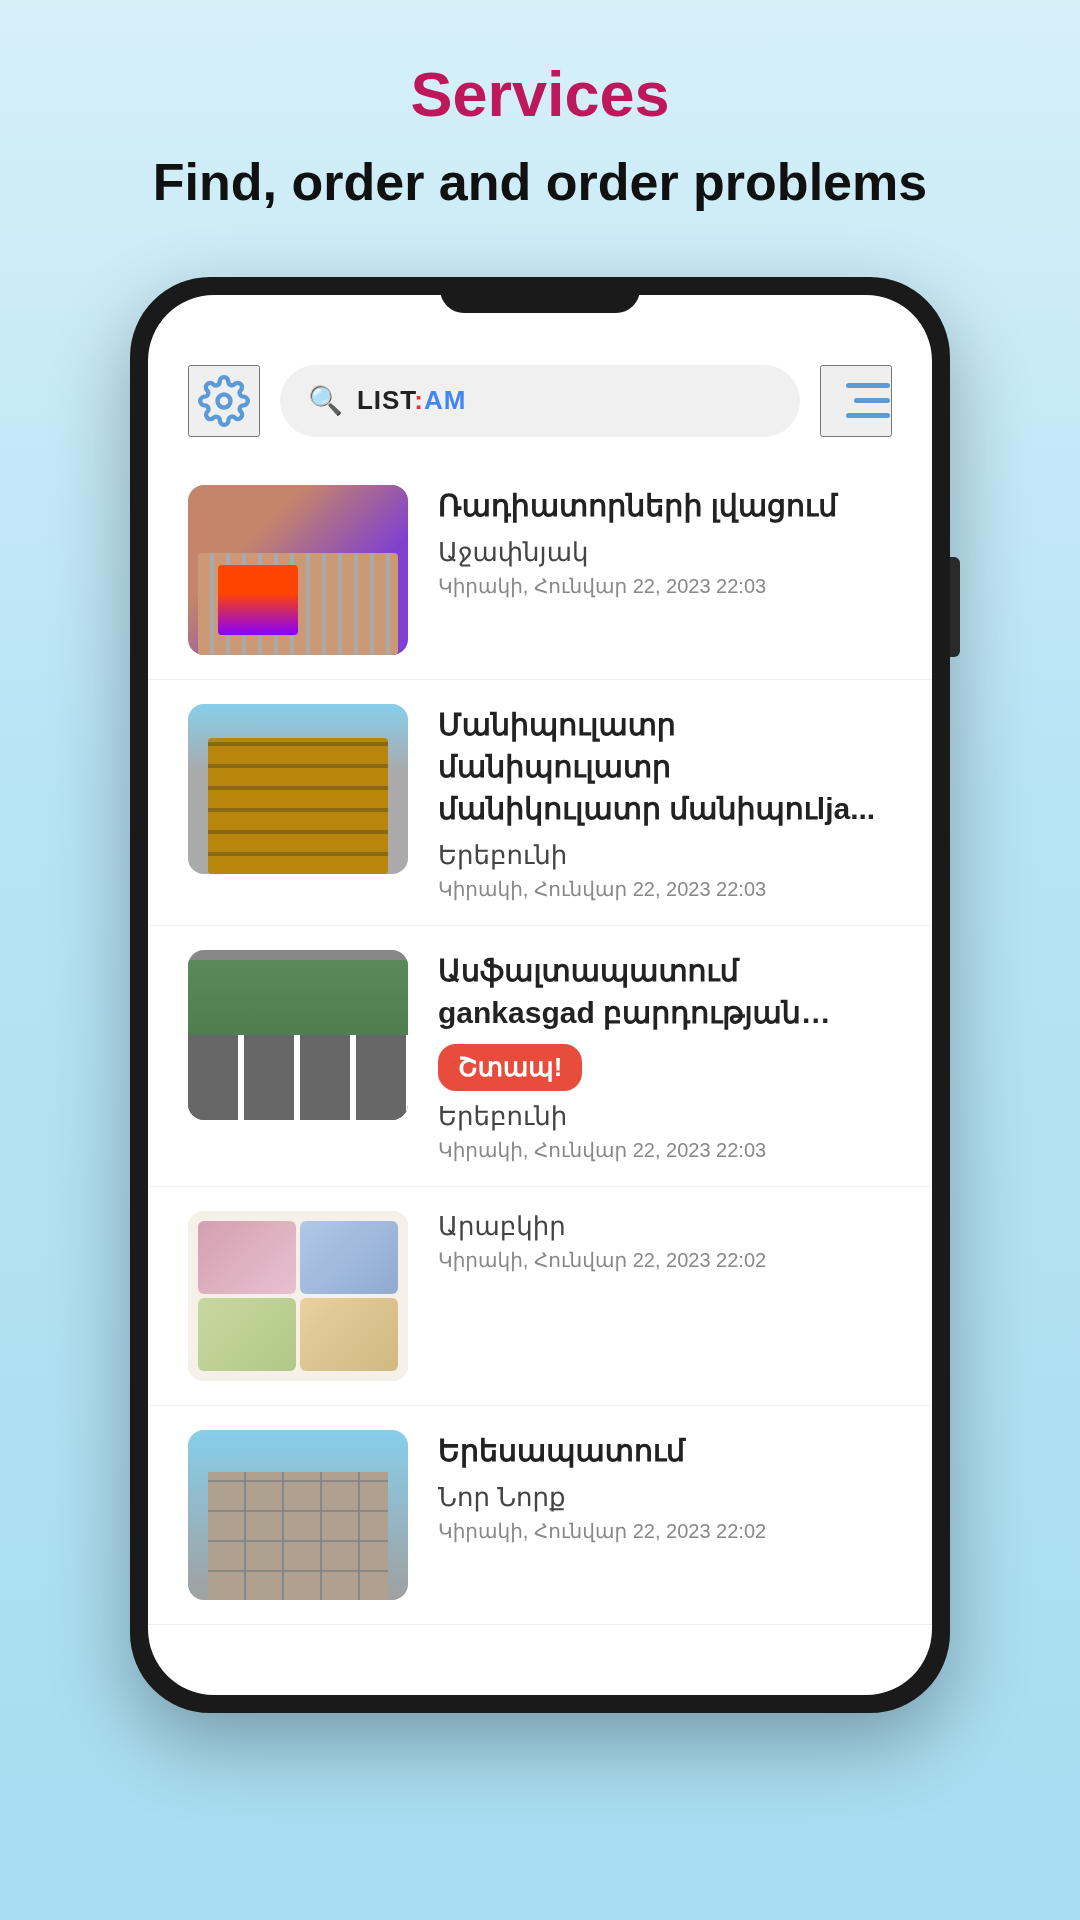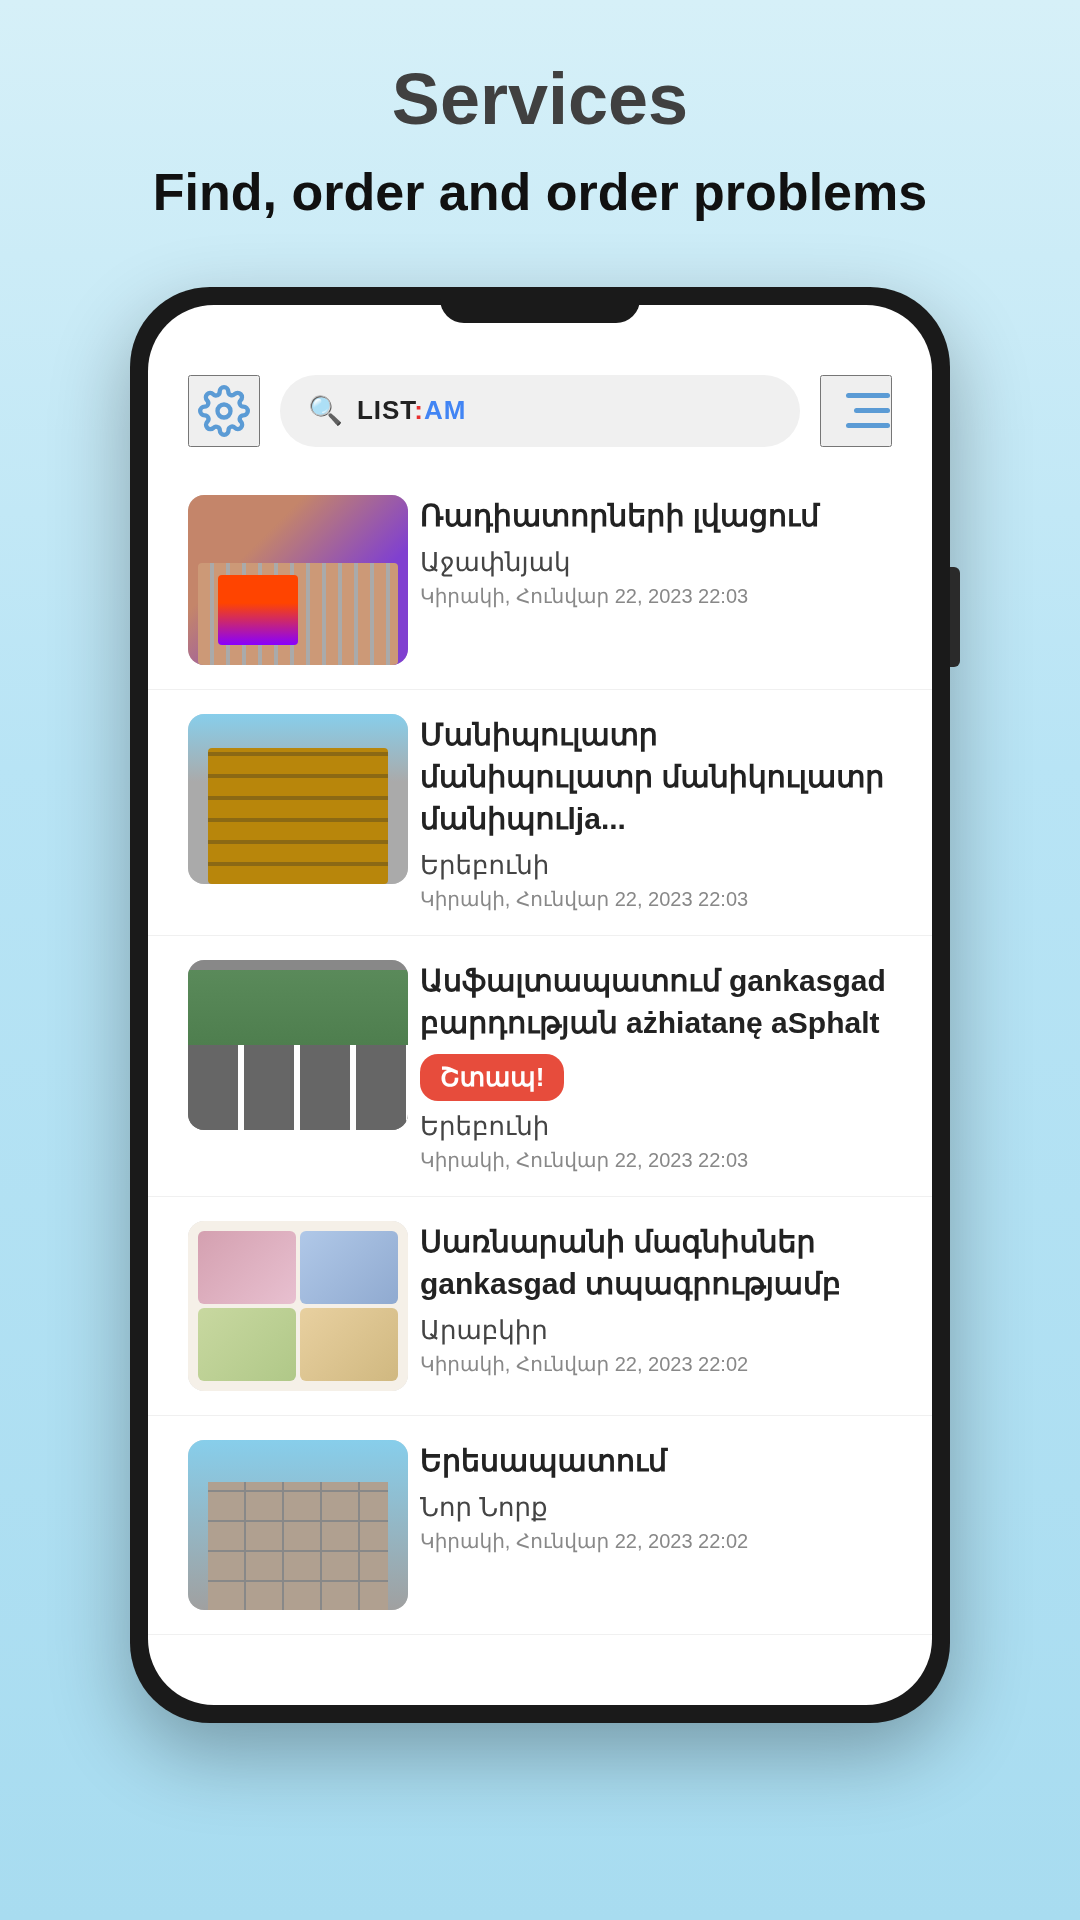--- a/index.html
+++ b/index.html
@@ -10,23 +10,23 @@
       min-height: 1920px;
       background: linear-gradient(180deg, #d6f0f8 0%, #b8e4f5 40%, #a8dcf0 100%);
       font-family: 'Arial', sans-serif;
       display: flex;
       flex-direction: column;
       align-items: center;
       padding-top: 60px;
     }
 
     .page-title {
-      font-size: 72px;
+      font-size: 63px;
       font-weight: 900;
-      color: #404040;
+      color: #be185d;
       text-align: left;
       line-height: 1.1;
       margin-bottom: 20px;
     }
 
     .page-subtitle {
       font-size: 52px;
       font-weight: 700;
       color: #111;
       text-align: center;
@@ -158,21 +158,21 @@
     .menu-line:nth-child(1) { width: 44px; }
     .menu-line:nth-child(2) { width: 36px; }
     .menu-line:nth-child(3) { width: 44px; }
 
     
     .listing-item {
       display: flex;
       align-items: flex-start;
       padding: 24px 40px;
       border-bottom: 1px solid #f0f0f0;
-      gap: 12px;
+      gap: 30px;
     }
 
     .listing-thumb {
       width: 220px;
       height: 170px;
       border-radius: 16px;
       flex-shrink: 0;
       overflow: hidden;
       background: #ddd;
     }
@@ -387,21 +387,20 @@
       <div class="listing-item">
         <div class="listing-thumb">
           <div class="thumb-photos">
             <div class="thumb-photo-item"></div>
             <div class="thumb-photo-item"></div>
             <div class="thumb-photo-item"></div>
             <div class="thumb-photo-item"></div>
           </div>
         </div>
         <div class="listing-info">
-          <div class="listing-title">Սառնարանի մագնիսներ gankasgad տպագրությամբ</div>
           <div class="listing-location">Արաբկիր</div>
           <div class="listing-date">Կիրակի, Հունվար 22, 2023 22:02</div>
         </div>
       </div>
 
       <div class="listing-item">
         <div class="listing-thumb">
           <div class="thumb-building"></div>
         </div>
         <div class="listing-info">

